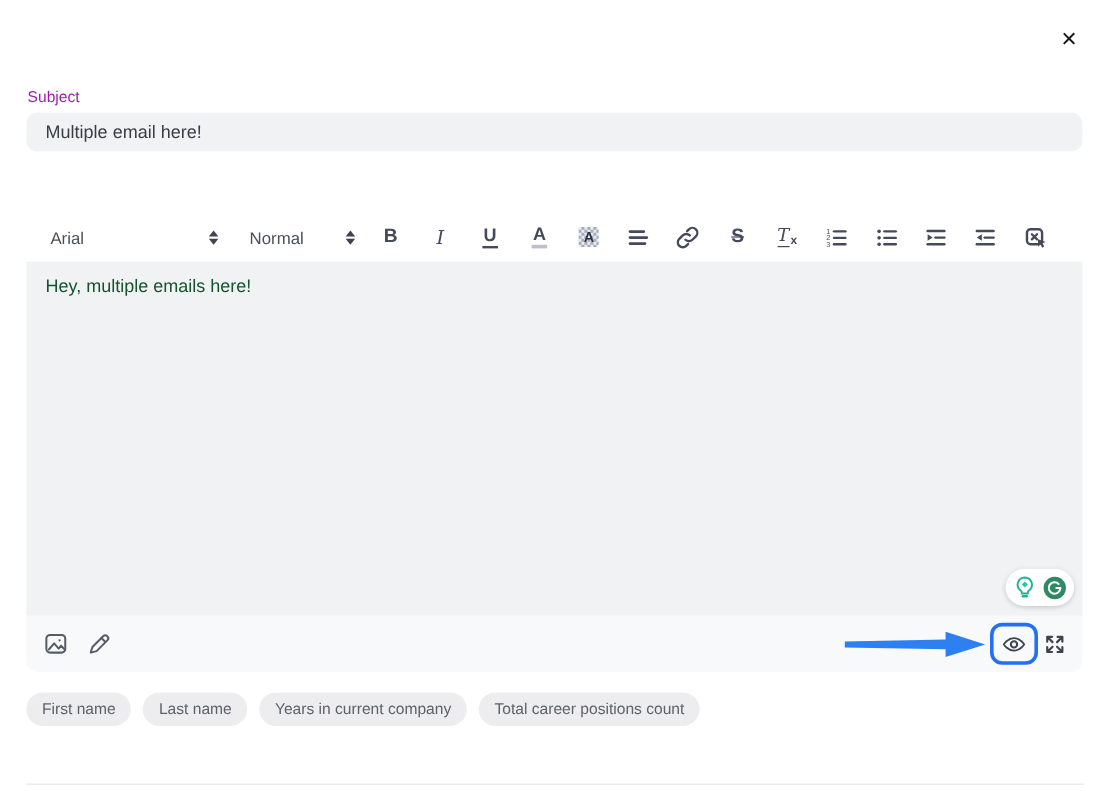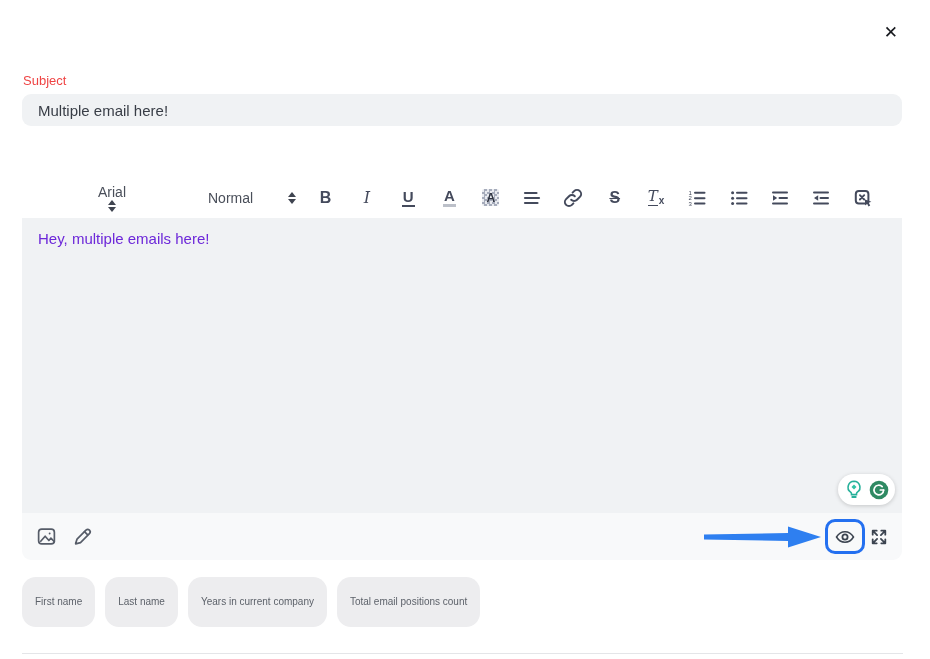--- a/index.html
+++ b/index.html
@@ -4,34 +4,34 @@
 <style>
   html,body{margin:0;padding:0;}
   body{
     width:930px;height:659px;position:relative;overflow:hidden;
     background:#ffffff;font-family:"Liberation Sans",sans-serif;
     -webkit-font-smoothing:antialiased;
   }
   
   .close-btn{position:absolute;top:24px;right:32px;font-size:17px;color:#16181d;cursor:pointer;line-height:1;}
   
-  .field-label{position:absolute;left:23px;font-size:13px;color:#ef4444;}
+  .field-label{position:absolute;left:23px;font-size:13px;color:#a21caf;}
   .subject-label{top:73px;}
   .message-label{top:155px;margin-top:24px;}
   
   .subject-input{
     position:absolute;left:22px;top:94px;width:880px;height:32px;box-sizing:border-box;
     background:#f0f2f4;border:none;border-radius:9px;padding:0 16px;
     font-size:15px;color:#383d46;font-family:"Liberation Sans",sans-serif;outline:none;
   }
   
   .editor{position:absolute;left:22px;top:177px;width:880px;height:383px;border-radius:9px;}
   .toolbar{height:41px;display:flex;align-items:center;background:#ffffff;}
   .picker{display:flex;align-items:center;justify-content:space-between;color:#4a4f5a;font-size:14px;cursor:pointer;}
-  .picker-font{margin-left:20px;width:140px;flex-direction:column;}
+  .picker-font{margin-left:20px;width:140px;}
   .picker-style{margin-left:26px;width:88px;}
   .sort-arrows{display:flex;flex-direction:column;gap:2px;align-items:center;}
   .sort-arrows .tri{width:0;height:0;border-left:4px solid transparent;border-right:4px solid transparent;}
   .tri-up{border-bottom:5px solid #3f4450;}
   .tri-down{border-top:5px solid #3f4450;}
   .tb-icons{display:flex;margin-left:9px;}
   .tb-btn{width:41.3px;height:30px;display:flex;align-items:center;justify-content:center;color:#444a5c;cursor:pointer;}
   .tb-btn svg{display:block;}
   .g-b{font-weight:800;font-size:16px;}
   .g-i{font-family:"DejaVu Serif",serif;font-style:italic;font-size:16px;font-weight:500;}
@@ -40,36 +40,36 @@
   .g-s{font-weight:800;font-size:16px;text-decoration:line-through;}
   .g-bg{width:17px;height:17px;display:flex;align-items:center;justify-content:center;
         font-weight:700;font-size:12px;color:#2e3340;
         background-image:repeating-conic-gradient(#a6acbb 0% 25%, #e9ebf0 0% 50%);
         background-size:5px 5px;border-radius:2px;}
   .g-tx{display:flex;align-items:flex-end;line-height:1;}
   .g-tx .t{font-family:"DejaVu Serif",serif;font-style:italic;font-size:15px;border-bottom:1.6px solid #444a5c;padding-bottom:1px;}
   .g-tx .x{font-size:10px;font-weight:800;margin-left:1px;}
   
   .editor-body{position:relative;height:295px;background:#f0f2f4;box-sizing:border-box;
-               padding:12px 16px;font-size:15px;color:#6d28d9;cursor:text;}
+               padding:12px 16px;font-size:15px;color:#14532d;cursor:text;}
   .assistant-pill{position:absolute;right:7px;bottom:8px;height:31px;padding:0 5px;background:#fff;
                   border-radius:16px;display:flex;align-items:center;gap:3px;
                   box-shadow:0 1px 4px rgba(0,0,0,.18);}
   
   .editor-footer{height:47px;background:#f8f9fa;border-radius:0 0 9px 9px;display:flex;align-items:center;
                  padding:0 14px;box-sizing:border-box;}
   .footer-left{display:flex;align-items:center;gap:15px;color:#565c68;}
   .footer-spacer{flex:1;}
   .footer-right{display:flex;align-items:center;}
   .eye-btn{width:34px;height:29px;border:3px solid #2470f0;border-radius:10px;display:flex;
            align-items:center;justify-content:center;margin:0 5px 0 3px;cursor:pointer;background:transparent;}
   
   .tokens{position:absolute;left:22px;top:577px;width:882px;display:flex;flex-wrap:wrap;gap:9px 10px;}
-  .chip{height:28px;line-height:28px;padding:11px 13px;background:#ededef;border-radius:14px;
-        font-size:10px;color:#5d626a;cursor:pointer;white-space:nowrap;}
+  .chip{height:28px;line-height:28px;padding:0 13px;background:#ededef;border-radius:14px;
+        font-size:13px;color:#5d626a;cursor:pointer;white-space:nowrap;}
   .bottom-divider{position:absolute;left:22px;top:653px;width:881px;border-top:1px solid #e4e5e8;}
   svg{overflow:visible;}
 </style>
 </head>
 <body>
 
 <div class="close-btn">✕</div>
 
 <div class="field-label subject-label">Subject</div>
 <input class="subject-input" type="text" value="Multiple email here!" style="">
@@ -233,16 +233,16 @@
         <path d="M2.7 11.3v4h4M2.7 15.3l4.4-4.4"></path>
       </svg>
     </div>
   </div>
 </div>
 
 <div class="tokens">
   <span class="chip">First name</span>
   <span class="chip">Last name</span>
   <span class="chip">Years in current company</span>
-  <span class="chip">Total email positions count</span>
+  <span class="chip">Total career positions count</span>
 </div>
 
 <div class="bottom-divider"></div>
 
 </body></html>

